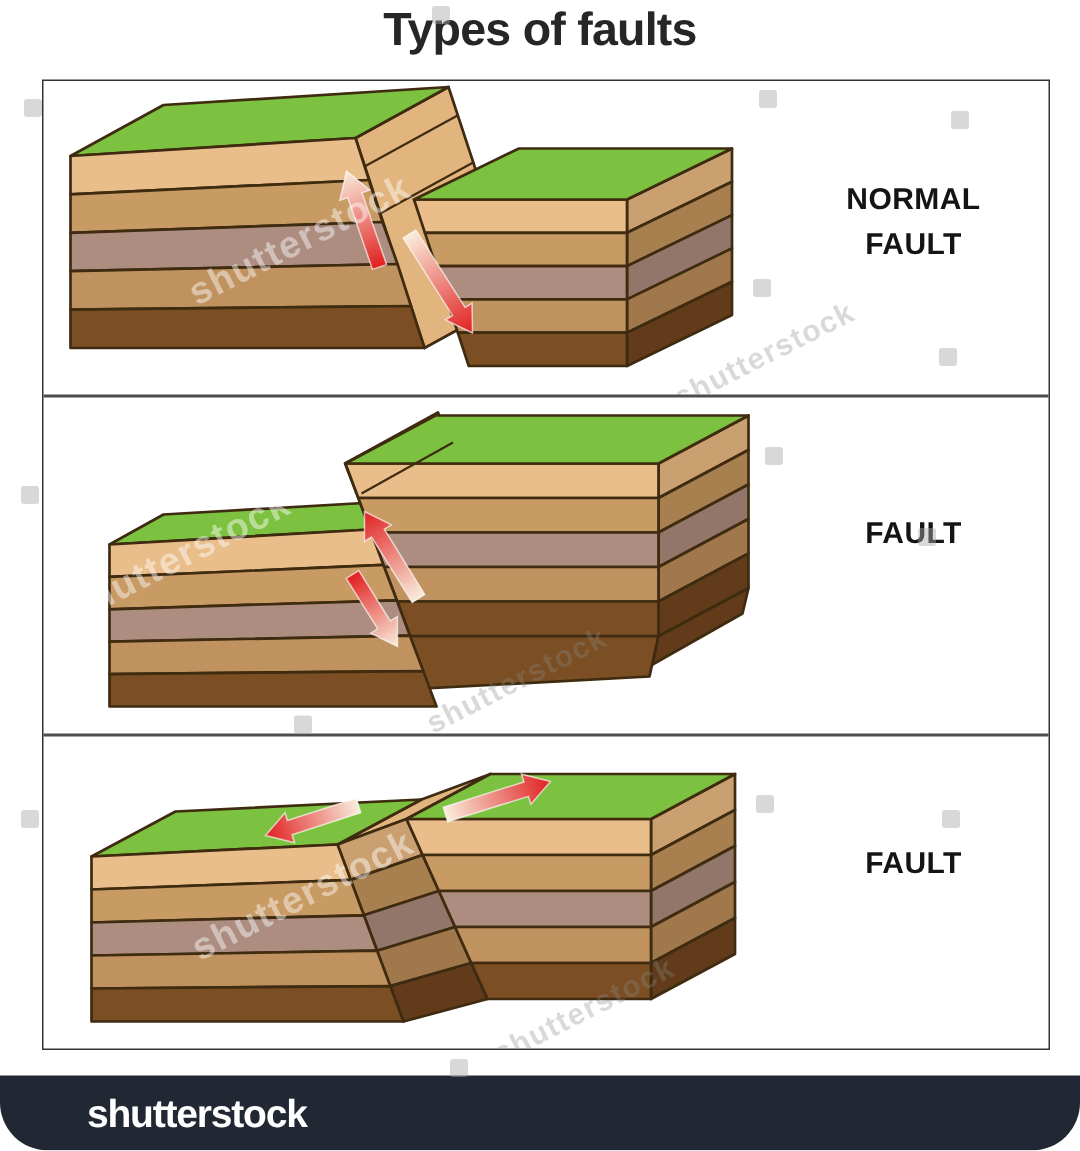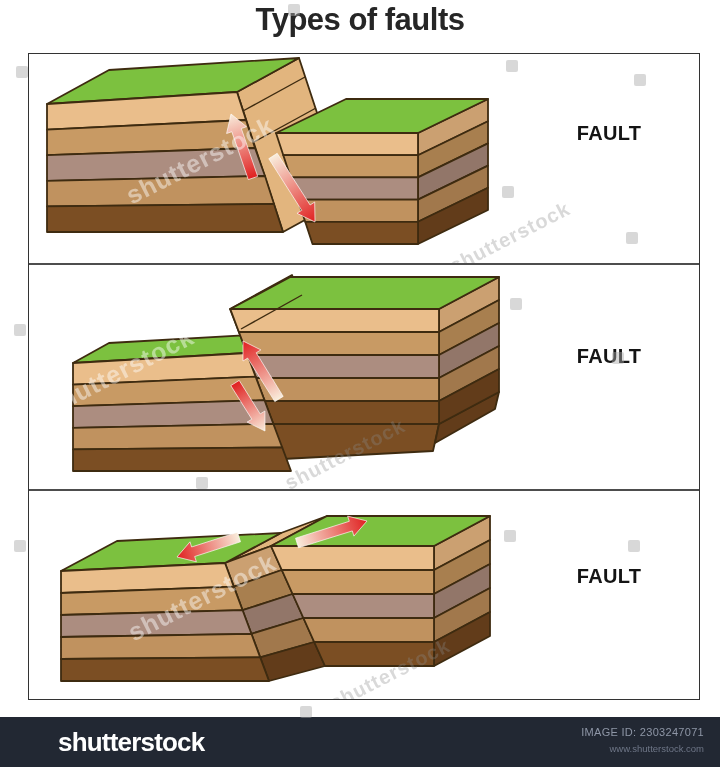--- a/index.html
+++ b/index.html
@@ -1,17 +1,17 @@
 <!DOCTYPE html>
 <html><head>
 <meta charset="utf-8">
 <style>
   html,body{margin:0;padding:0;background:#ffffff;}
   .page{position:relative;width:720px;height:767px;background:#ffffff;overflow:hidden;
-        font-family:"Liberation Sans",sans-serif;}
+        font-family:"Liberation Sans",sans-serif;border-radius:32px;}
   .title{position:absolute;top:2px;left:0;width:100%;text-align:center;
          font-size:31px;font-weight:600;color:#262626;letter-spacing:-.5px;}
   .frame{position:absolute;left:28px;top:53px;width:672px;height:647px;
          border:1.5px solid #333;background:#fff;box-sizing:border-box;}
   .panel{position:relative;width:100%;overflow:hidden;}
   .panel+.panel{border-top:2px solid #4d4d4d;}
   .p1{height:209px;} .p2{height:224px;} .p3{height:208px;}
   .panel svg{position:absolute;left:0;top:0;}
   .plabel{position:absolute;left:488px;width:184px;text-align:center;
           font-size:20px;line-height:30px;font-weight:700;color:#141414;letter-spacing:.3px;}
@@ -66,20 +66,21 @@
           <polygon points="228.7,122.4 212.3,74.5 217.5,72.7 202.0,60.0 197.6,79.5 202.8,77.7 219.3,125.6" fill="url(#ag0)" stroke="rgba(255,255,255,.65)" stroke-width="1"></polygon>
           <defs>
             <linearGradient id="ag1" gradientUnits="userSpaceOnUse" x1="244" y1="102" x2="286" y2="168">
               <stop offset="0" stop-color="#F9EDDC"></stop>
               <stop offset="1" stop-color="#E02020"></stop>
             </linearGradient>
           </defs>
           <polygon points="239.8,104.7 272.7,156.3 268.0,159.3 286.0,168.0 285.7,148.0 281.1,151.0 248.2,99.3" fill="url(#ag1)" stroke="rgba(255,255,255,.65)" stroke-width="1"></polygon>
         </svg>
       <div class="plabel l1">
+        <div>NORMAL</div>
         <div>FAULT</div>
       </div>
     <span class="wm white" style="left: 90px; top: 92px;">shutterstock</span>
         <span class="wm gray" style="left: 415px; top: 172px;">shutterstock</span>
       </div>
     <div class="panel p2">
       <svg id="svg1" width="672" height="224" viewBox="0 0 672 224">
           <polygon points="44,98 217.8,88 253.8,68 80,78" fill="#7CC13F" stroke="#3E2B10" stroke-width="1.8" stroke-linejoin="round"></polygon>
           <polygon points="201,44 218,88 280,54 263,10" fill="#E2B57E" stroke="#3E2B10" stroke-width="1.8" stroke-linejoin="round"></polygon>
           <polygon points="244.4,159 410,159 404,186 254,194" fill="#7B4E23" stroke="#3E2B10" stroke-width="1.8" stroke-linejoin="round"></polygon>
@@ -165,24 +166,20 @@
       <div class="plabel l3">
         <div>FAULT</div>
       </div>
     <span class="wm white" style="left: 92px; top: 92px;">shutterstock</span>
         <span class="wm gray" style="left: 295px; top: 172px;">shutterstock</span>
       </div>
   </div>
 
   <div class="footer">
     <div class="logo">shutterstock</div>
-    <div class="meta">
-      <div class="iid">IMAGE ID: 2303247071</div>
-      <div class="url">www.shutterstock.com</div>
-    </div>
   </div>
 <div class="sq" style="left: 16px; top: 66px;"></div>
     <div class="sq" style="left: 506px; top: 60px;"></div>
     <div class="sq" style="left: 634px; top: 74px;"></div>
     <div class="sq" style="left: 288px; top: 4px;"></div>
     <div class="sq" style="left: 502px; top: 186px;"></div>
     <div class="sq" style="left: 626px; top: 232px;"></div>
     <div class="sq" style="left: 14px; top: 324px;"></div>
     <div class="sq" style="left: 510px; top: 298px;"></div>
     <div class="sq" style="left: 612px; top: 352px;"></div>

